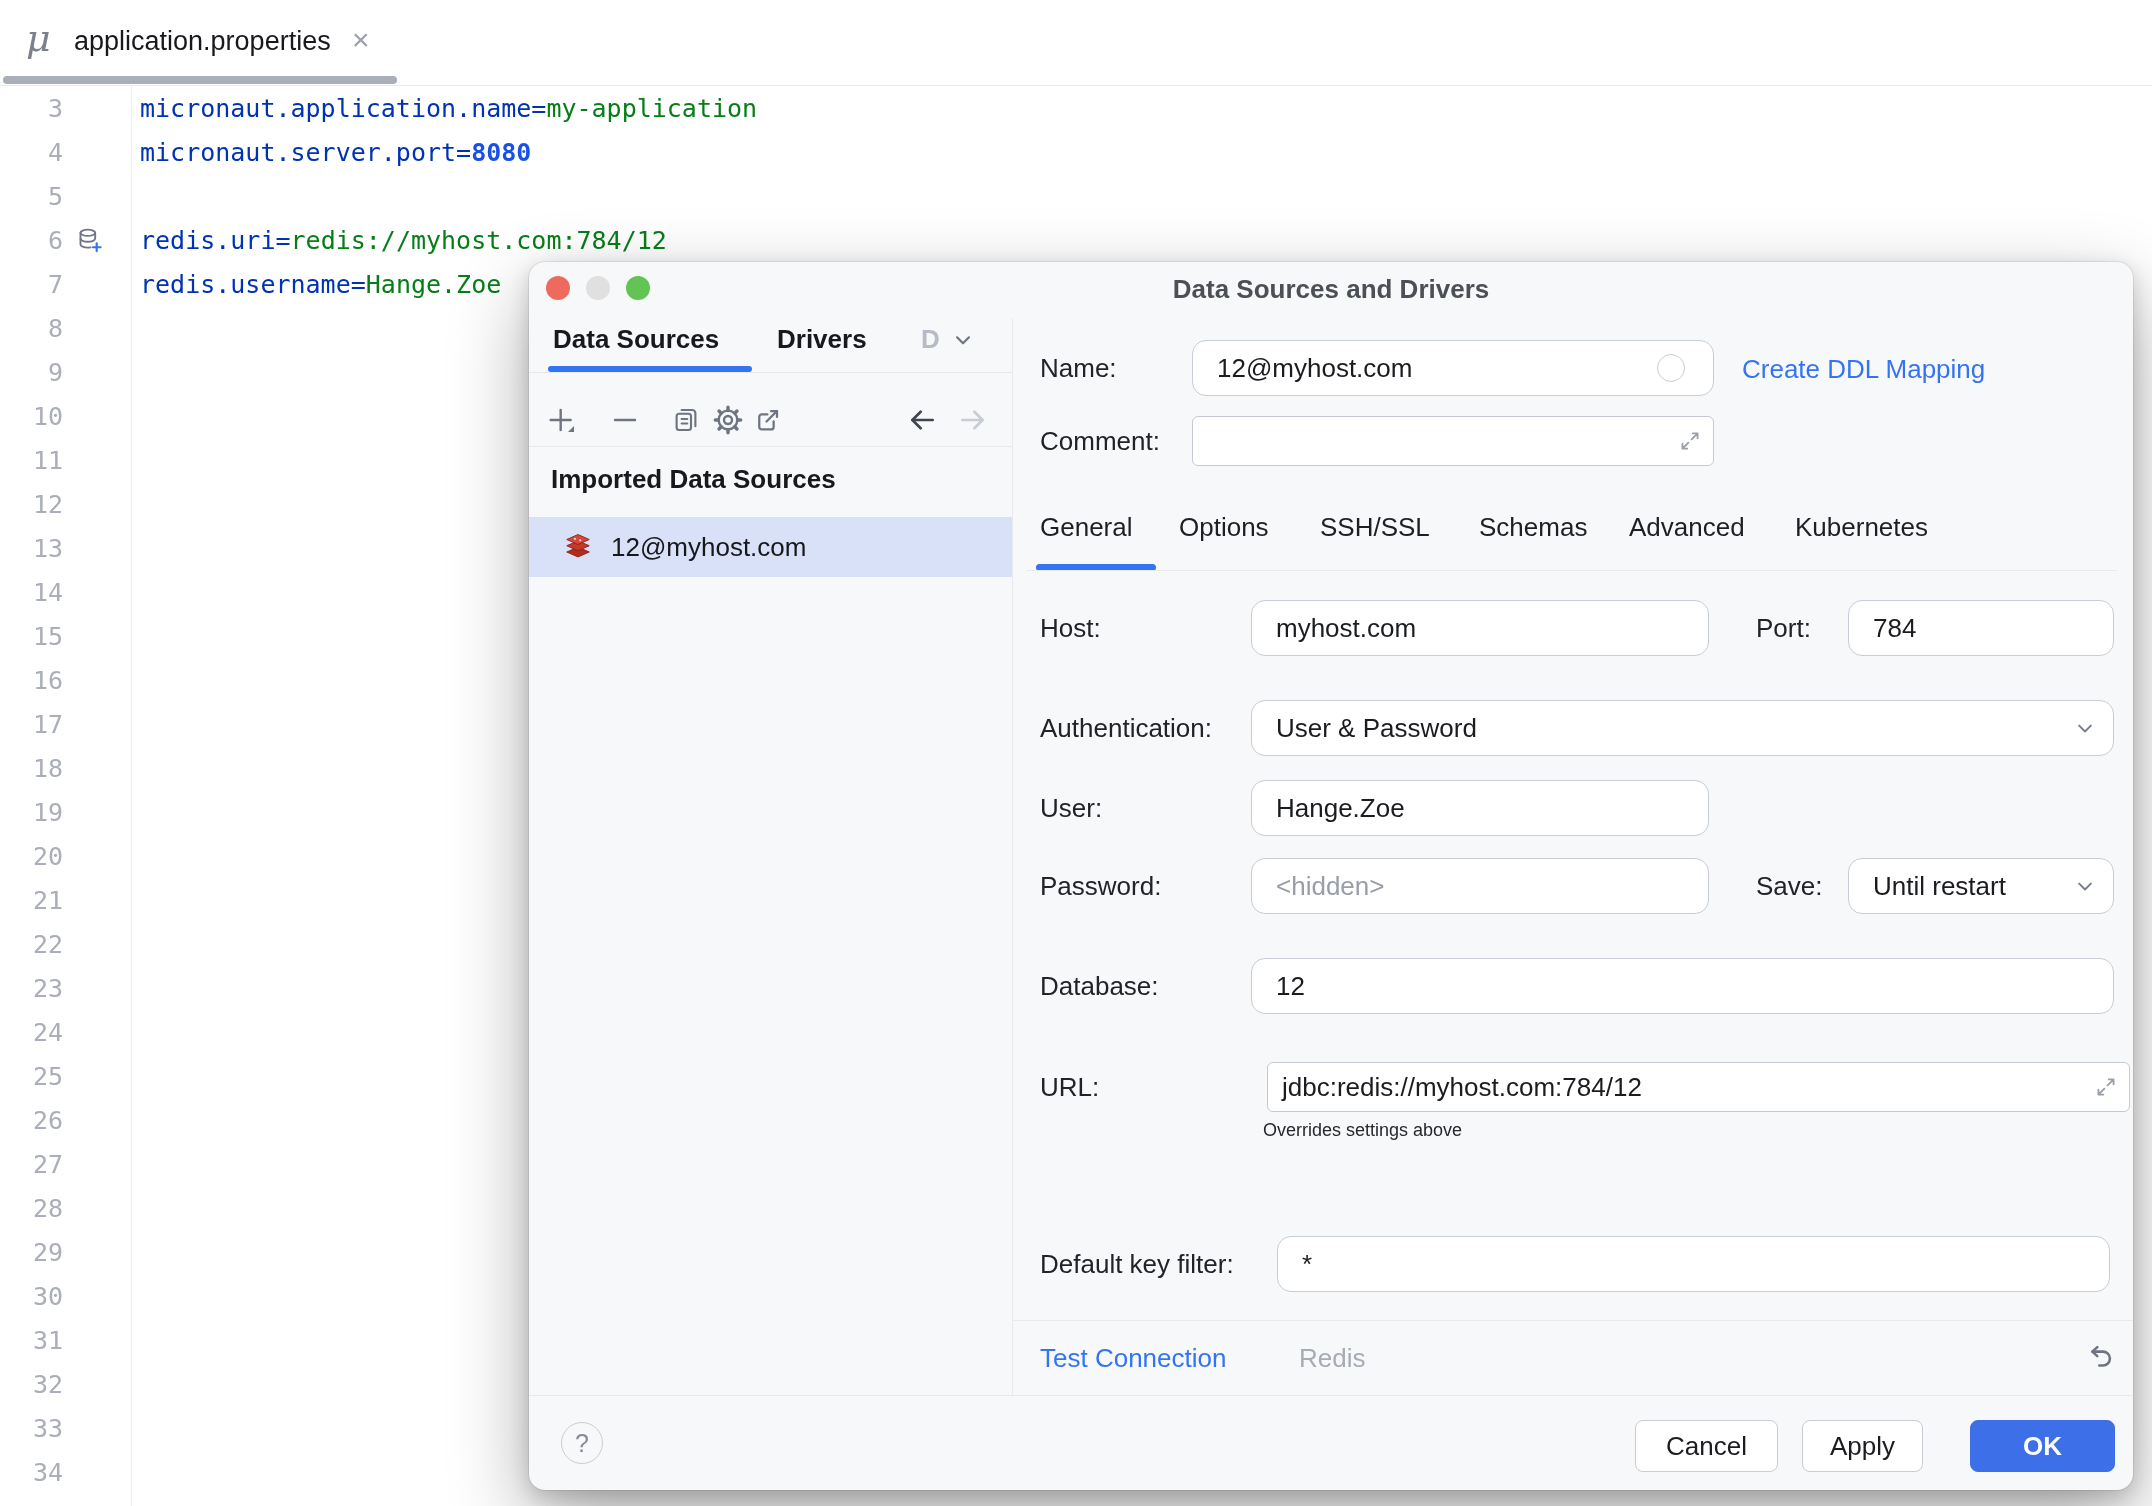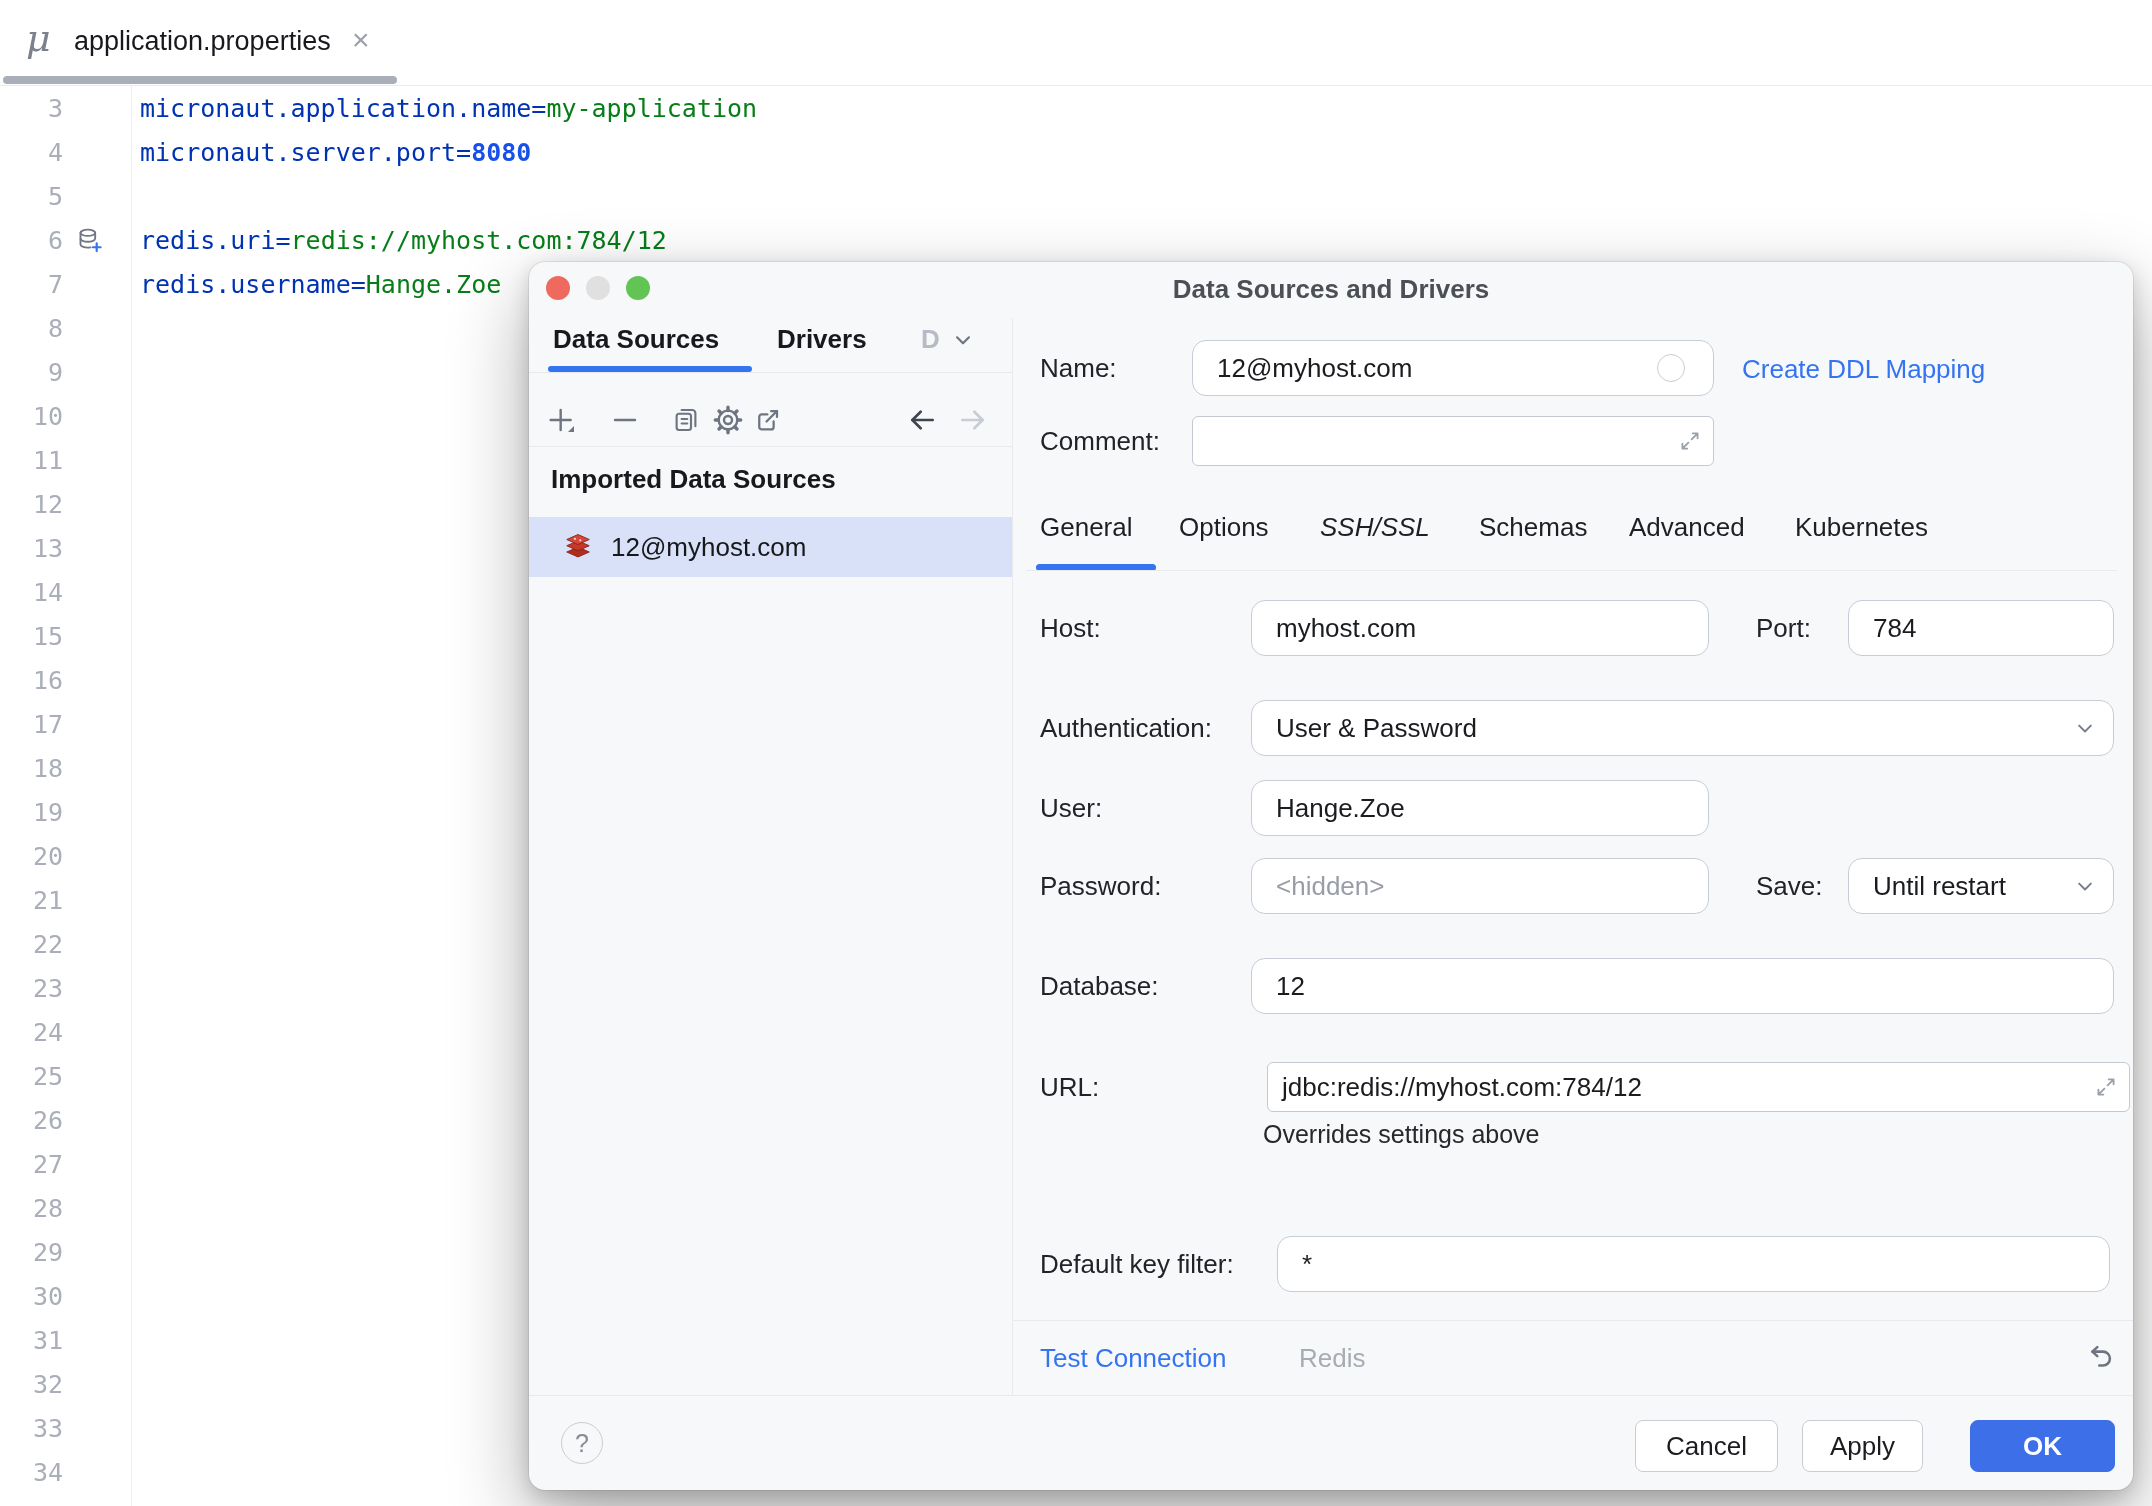--- a/index.html
+++ b/index.html
@@ -54,21 +54,21 @@
   .fld.flat { height:50px; border-radius:6px; border-color:#c5c9d2; padding:0 14px; }
   .fld .ph { color:#989da8; }
   .fld .chev { position:absolute; right:14px; top:50%; transform:translateY(-50%); }
   .fld .exp { position:absolute; right:10px; top:50%; transform:translateY(-50%); }
   .ring { position:absolute; left:1128px; top:92px; width:28px; height:28px; border:1.5px solid #c9cdd5; border-radius:50%; }
   .link { position:absolute; font-size:26px; color:#3574f0; }
 
   .rtab { position:absolute; top:250px; font-size:26px; color:#1d1f24; }
   .rtab-blue { position:absolute; left:507px; top:302px; width:120px; height:7px; border-radius:3.5px; background:#3574f0; }
 
-  .note { position:absolute; left:734px; top:858px; font-size:25px; color:#26282c;text-align:center; }
+  .note { position:absolute; left:734px; top:858px; font-size:18px; color:#26282c;text-align:center; }
   .drv { position:absolute; left:770px; top:1081px; font-size:26px; color:#a7abb4; }
 
   .help { position:absolute; left:32px; top:1160px; width:42px; height:42px; border:1.5px solid #c9cdd5;
           border-radius:50%; display:flex; align-items:center; justify-content:center;
           font-size:25px; color:#868b96; }
   .btn { position:absolute; top:1158px; height:52px; border-radius:8px; background:#fff; border:1px solid #c8ccd5;
          display:flex; align-items:center; justify-content:center; font-size:26px; color:#1a1c20; }
   .btn-ok { background:#3d6fe8; border-color:#3d6fe8; color:#fff; }
 
   svg { display:block; }
@@ -355,21 +355,21 @@
       <span class="exp">
         <svg width="26" height="26" viewBox="0 0 24 24" fill="none" stroke="#9aa1ac" stroke-width="1.7" stroke-linecap="round" stroke-linejoin="round">
             <path d="M13.5 10.5L19 5 M14.5 5H19v4.5"></path>
             <path d="M10.5 13.5L5 19 M9.5 19H5v-4.5"></path>
           </svg>
       </span>
     </div>
 
     <span class="rtab" style="left:511px;">General</span>
     <span class="rtab" style="left:650px;">Options</span>
-    <span class="rtab" style="left:791px;font-style:italic;">SSH/SSL</span>
+    <span class="rtab" style="left:791px;">SSH/SSL</span>
     <span class="rtab" style="left:950px;text-align:right;">Schemas</span>
     <span class="rtab" style="left:1100px;">Advanced</span>
     <span class="rtab" style="left:1266px;">Kubernetes</span>
     <div class="rtab-blue"></div>
     <div class="hline" style="left:497px; top:308px; width:1091px;"></div>
 
     <span class="lbl" style="left:511px; top:352px;">Host:</span>
     <div class="fld" style="left:722px; top:338px; width:458px;">
       <span>myhost.com</span>
     </div>

